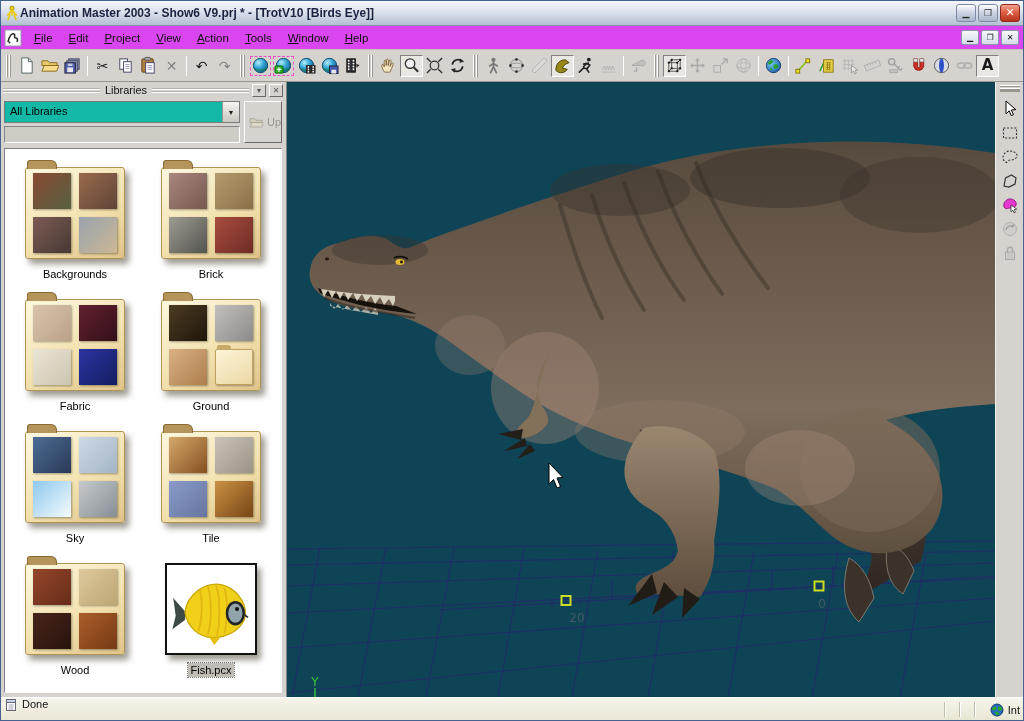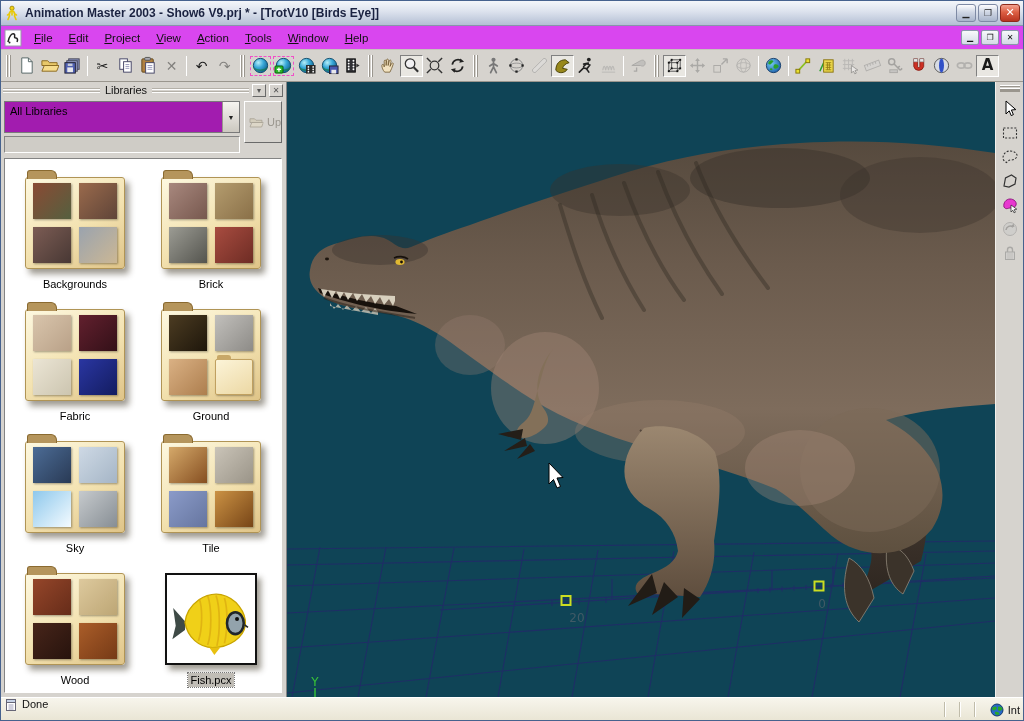--- a/index.html
+++ b/index.html
@@ -3,21 +3,21 @@
 <meta charset="utf-8">
 <style>
   * { margin:0; padding:0; box-sizing:border-box; }
   html,body { background:#555; }
   :root { --vp-bg:#0f4456; --grid:#1f2e66; --marker:#ccdd22; --axis:#38c438; --vplabel:#384a52; }
   .window { width:1024px; height:721px; position:relative; overflow:hidden;
     font-family:"Liberation Sans", sans-serif; background:#d6d3ce;
     outline:1px solid #46628e; outline-offset:-1px; }
 
   
-  .titlebar { height:26px; display:flex; align-items:center; gap:5px; padding:0 4px;
+  .titlebar { height:26px; display:flex; align-items:center; padding:0 4px;
     background:linear-gradient(180deg,#f6f8fb 0%,#dde3ee 45%,#b4bfd4 100%);
     border-bottom:1px solid #8894ac; }
   .app-icon svg { display:block; }
   .title-text { flex:1; font-size:12px; font-weight:bold; color:#1a2240;
     white-space:nowrap; overflow:hidden; }
   .tb-buttons { display:flex; gap:2px; }
   .ctl-btn { width:20px; height:18px; border-radius:3px; border:1px solid #7e8aa4;
     background:linear-gradient(180deg,#fdfdfe,#cfd6e4 45%,#a9b5cb);
     font-size:9px; color:#222; display:flex; align-items:center; justify-content:center;
     font-family:"DejaVu Sans", sans-serif; }
@@ -70,21 +70,21 @@
   
   .lib-header { display:flex; align-items:center; height:15px; padding:1px 3px 0; }
   .hline { flex:1; height:5px;
     background:linear-gradient(#b4b0a8 0 1px,#fdfdfd 1px 2px,transparent 2px 3px,#b4b0a8 3px 4px,#fdfdfd 4px 5px); }
   .lib-title { font-size:11px; color:#111; padding:0 5px; }
   .lib-hbtn { width:14px; height:13px; margin-left:3px; border:1px solid;
     border-color:#fff #6a6a6a #6a6a6a #fff; background:#d6d3ce; font-size:8px; color:#555;
     display:flex; align-items:center; justify-content:center; font-family:"DejaVu Sans",sans-serif; }
   .lib-controls { display:flex; padding:4px 4px 3px; }
   .lib-left { flex:1; }
-  .combo { height:32px; border:1px solid #7a7a7a; background:#a21caf; display:flex; align-items:stretch; }
+  .combo { height:22px; border:1px solid #7a7a7a; background:#14b8a6; display:flex; align-items:stretch; }
   .combo-text { flex:1; font-size:11px; padding:3px 5px; color:#000; white-space:nowrap; overflow:hidden; }
   .combo-btn { width:17px; background:linear-gradient(#f6f4f0,#ccc8c0); border-left:1px solid #9a968e;
     font-size:7px; color:#222; display:flex; align-items:center; justify-content:center; }
   .pathbar { height:17px; margin-top:3px; border:1px solid; border-color:#848484 #fff #fff #848484;
     background:#cfccc6; }
   .up-btn { width:38px; height:42px; margin-left:4px; border:1px solid;
     border-color:#fff #6a6a6a #6a6a6a #fff; background:#d6d3ce; display:flex; flex-direction:row;
     align-items:center; justify-content:center; }
   .up-btn svg { width:22px; height:15px; opacity:.5; filter:grayscale(.7); }
   .up-label { font-size:11px; color:#9a968e; }

